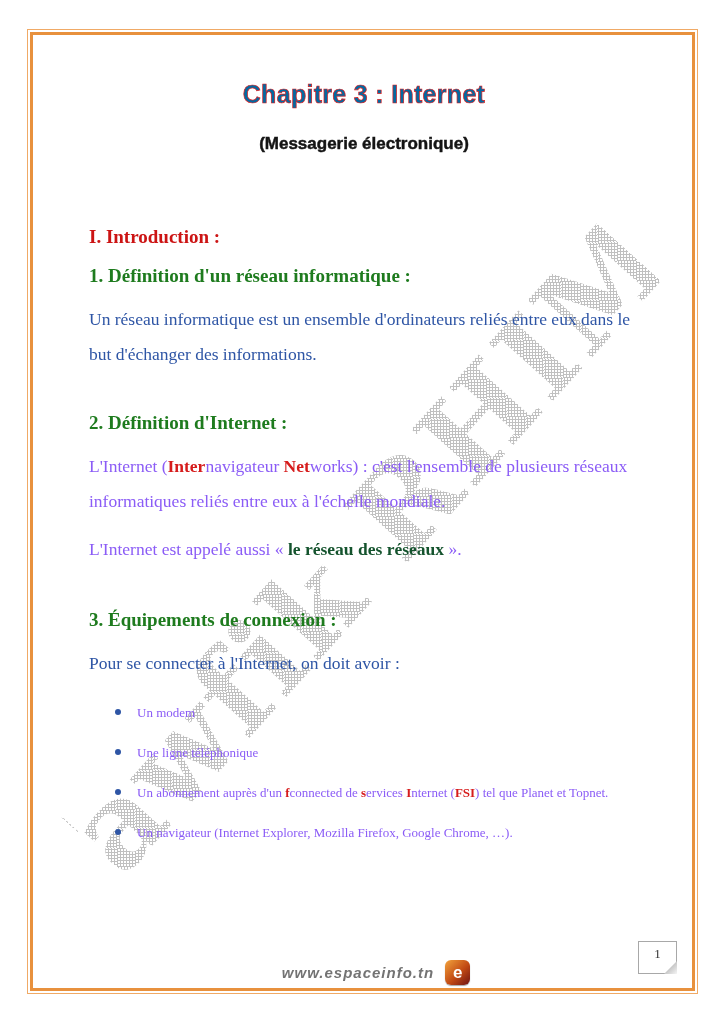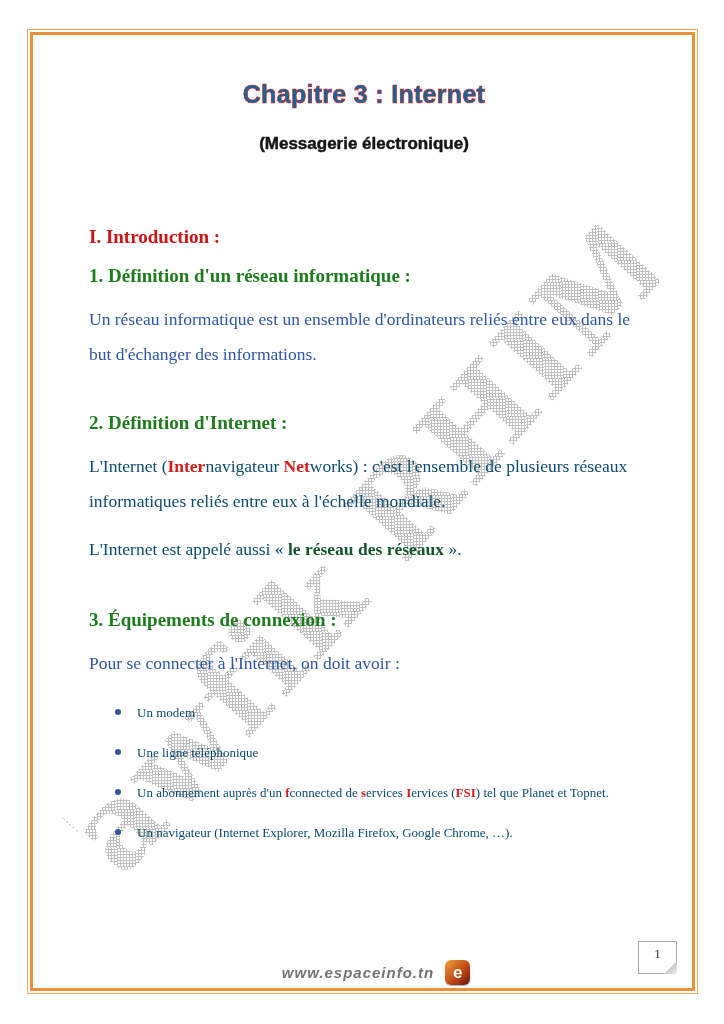--- a/index.html
+++ b/index.html
@@ -47,21 +47,21 @@
   .h-green {
     font-size:19px; font-weight:bold; color:#1e7b1e;
     margin:0;
   }
   .h-green.s1 { margin-top:17px; }
   .h-green.s2 { margin-top:40px; }
   .h-green.s3 { margin-top:42px; }
   p.body { font-size:17.5px; line-height:35px; margin:0; color:#2e55a5; }
   p.body.m1 { margin-top:15px; }
   p.body.m2 { margin-top:13px; }
-  .c-blue   { color:#0c4a6e; }
+  .c-blue   { color:#8b5cf6; }
   .c-red    { color:#d61c1c; font-weight:bold; }
   .c-darkred{ color:#14532d; font-weight:bold; }
   ul.equip {
     list-style:none; margin:14px 0 0 26px; padding:0;
     font-size:13px; line-height:35px; color:#2e55a5;
   }
   ul.equip li { position:relative; padding-left:22px; margin-top:5px; }
   ul.equip li .dot {
     position:absolute; left:0; top:14px; width:6px; height:6px;
     border-radius:50%; background:#2e55a5;
@@ -126,21 +126,21 @@
       <li>
         <span class="dot"></span>
         <span><span class="c-blue">Un modem</span></span>
       </li>
       <li>
         <span class="dot"></span>
         <span><span class="c-blue">Une ligne téléphonique</span></span>
       </li>
       <li>
         <span class="dot"></span>
-        <span><span class="c-blue">Un abonnement auprès d'un </span><span class="c-red">f</span><span class="c-blue">connected de </span><span class="c-red">s</span><span class="c-blue">ervices </span><span class="c-red">I</span><span class="c-blue">ervices (</span><span class="c-red">FSI</span><span class="c-blue">) tel que  Planet et Topnet.</span></span>
+        <span><span class="c-blue">Un abonnement auprès d'un </span><span class="c-red">f</span><span class="c-blue">connected de </span><span class="c-red">s</span><span class="c-blue">ervices </span><span class="c-red">I</span><span class="c-blue">nternet (</span><span class="c-red">FSI</span><span class="c-blue">) tel que  Planet et Topnet.</span></span>
       </li>
       <li>
         <span class="dot"></span>
         <span><span class="c-blue">Un navigateur (Internet Explorer, Mozilla Firefox, Google Chrome, …).</span></span>
       </li>
     </ul>
   </div>
 
   <div class="footer">
     <span class="site-text">www.espaceinfo.tn</span>

